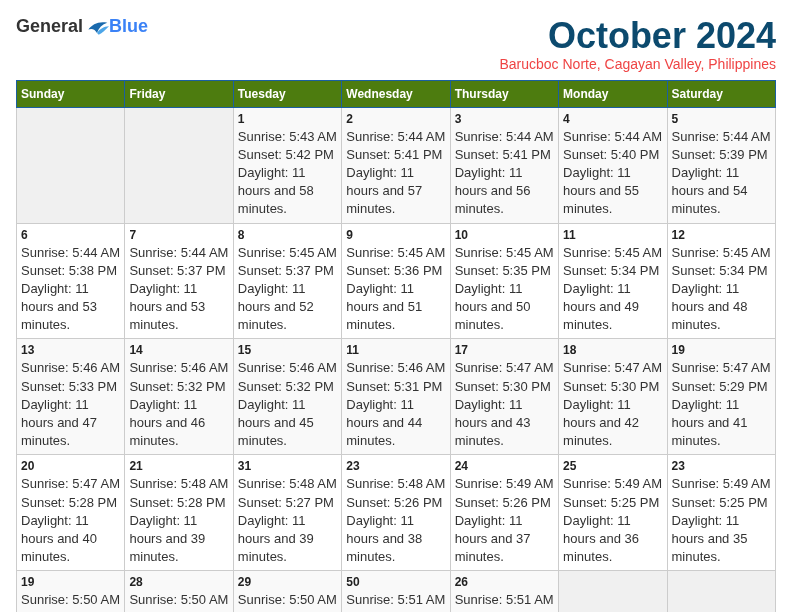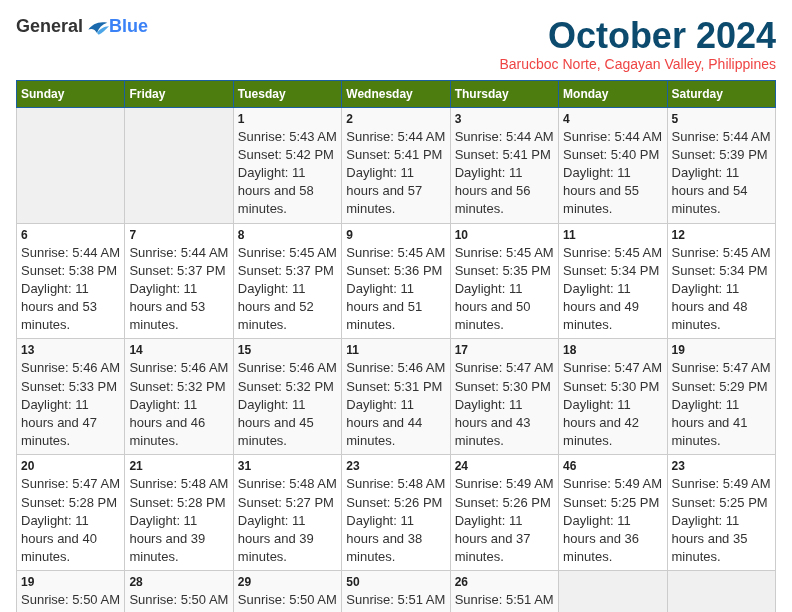--- a/index.html
+++ b/index.html
@@ -225,21 +225,21 @@
         </td>
         <td>
           <div class="day-number">23</div>
           <div class="day-info">Sunrise: 5:48 AM<br>Sunset: 5:26 PM<br>Daylight: 11 hours and 38 minutes.</div>
         </td>
         <td>
           <div class="day-number">24</div>
           <div class="day-info">Sunrise: 5:49 AM<br>Sunset: 5:26 PM<br>Daylight: 11 hours and 37 minutes.</div>
         </td>
         <td>
-          <div class="day-number">46</div>
+          <div class="day-number">25</div>
           <div class="day-info">Sunrise: 5:49 AM<br>Sunset: 5:25 PM<br>Daylight: 11 hours and 36 minutes.</div>
         </td>
         <td>
           <div class="day-number">23</div>
           <div class="day-info">Sunrise: 5:49 AM<br>Sunset: 5:25 PM<br>Daylight: 11 hours and 35 minutes.</div>
         </td>
       </tr>
       <tr>
         <td>
           <div class="day-number">19</div>

